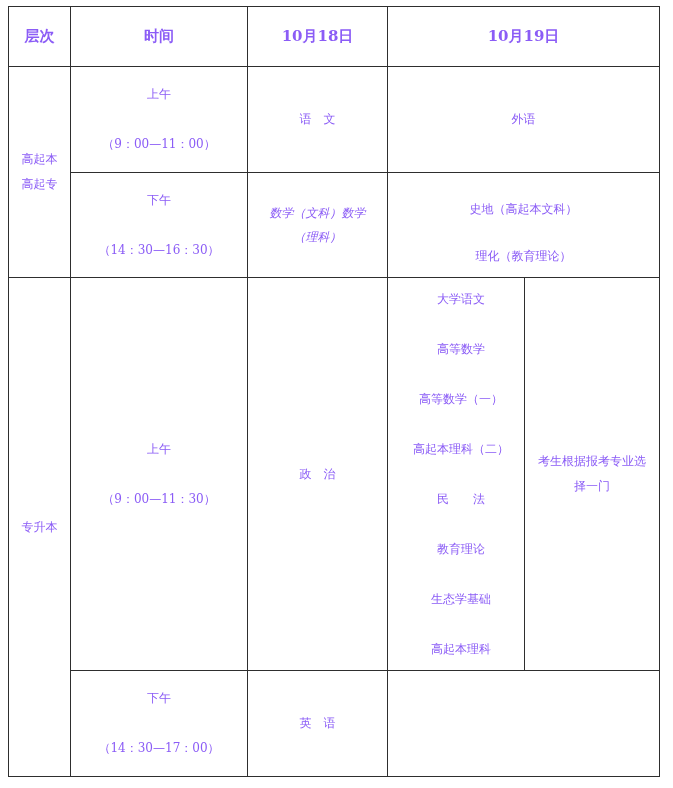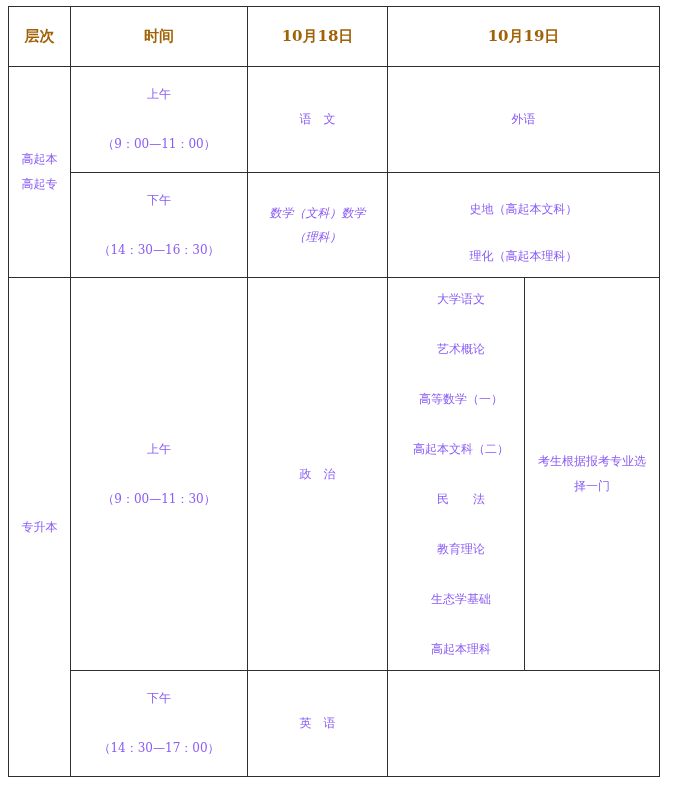--- a/index.html
+++ b/index.html
@@ -26,21 +26,21 @@
     vertical-align: middle;
     font-size: 12px;
     font-weight: normal;
     padding: 0;
     color: #8b5cf6;
   }
   table.schedule th {
     font-size: 15px;
     font-weight: bold;
     height: 59px;
-    color: #a16207;
+    color: #8b5cf6;
   }
   .row-h1 { height: 106px; }
   .row-h2 { height: 105px; }
   .row-big { height: 393px; }
   .row-h4 { height: 106px; }
 
   .stack {
     display: flex;
     flex-direction: column;
     align-items: center;
@@ -123,44 +123,44 @@
       </td>
       <td>
         <div class="tight-lines">
           <div>数学（文科）数学</div>
           <div>（理科）</div>
         </div>
       </td>
       <td colspan="2">
         <div class="stack-wide">
           <div>史地（高起本文科）</div>
-          <div>理化（高起本理科）</div>
+          <div>理化（教育理论）</div>
         </div>
       </td>
     </tr>
 
     <tr class="row-big">
       <td rowspan="2">
         <div class="level-lines">
           <div>专升本</div>
         </div>
       </td>
       <td>
         <div class="stack">
           <div>上午</div>
           <div>（9：00—11：30）</div>
         </div>
       </td>
       <td>政　治</td>
       <td>
         <div class="subject-list">
           <div>大学语文</div>
-          <div>艺术概论</div>
+          <div>高等数学</div>
           <div>高等数学（一）</div>
-          <div>高起本文科（二）</div>
+          <div>高起本理科（二）</div>
           <div>民　　法</div>
           <div>教育理论</div>
           <div>生态学基础</div>
           <div>高起本理科</div>
         </div>
       </td>
       <td>
         <div class="note">考生根据报考专业选择一门</div>
       </td>
     </tr>

